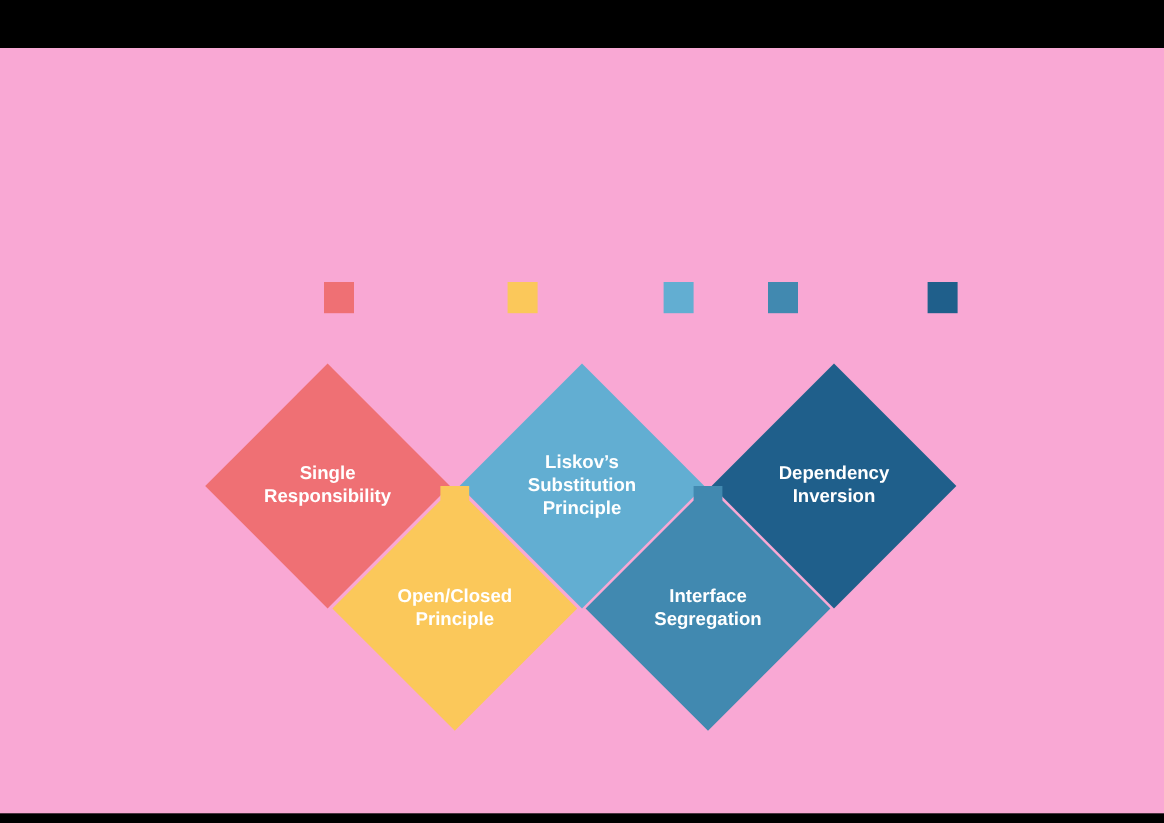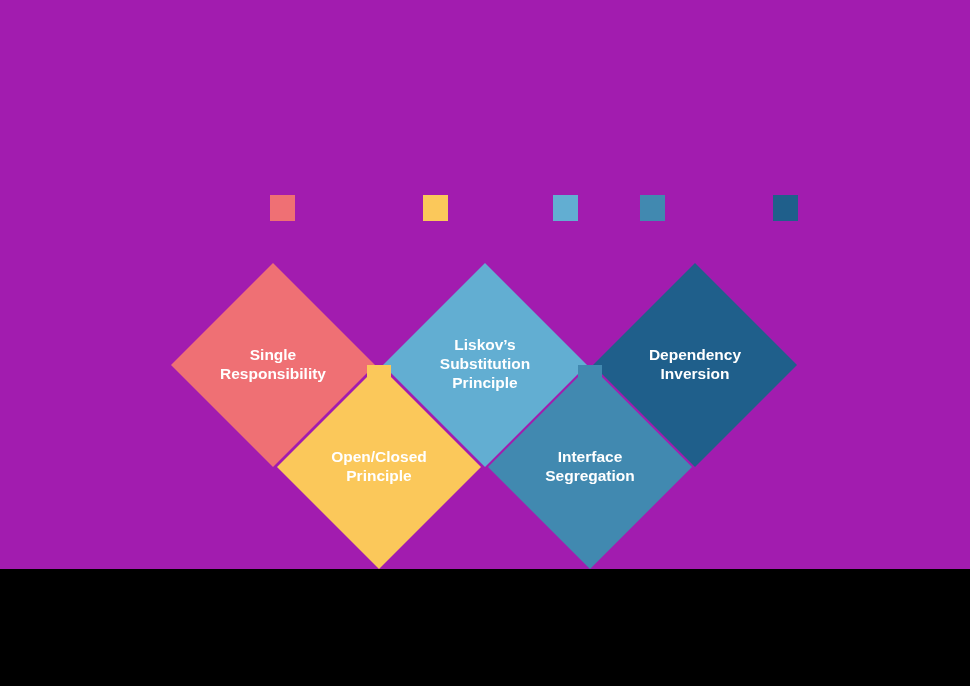--- a/index.html
+++ b/index.html
@@ -48,21 +48,21 @@
     text-anchor: middle;
     dominant-baseline: middle;
   }
   .diamond-shape {
     stroke: none;
   }
 </style>
 </head>
 <body>
 
-<div id="canvas" style="width: 970px; height: 569px; background: #a21caf;">
+<div id="canvas" style="width: 970px; height: 638px; background: #f9a8d4; margin-top: 40px;">
 
   <div id="legend">
       <div class="legend-swatch" style="left: 270px; top: 195px; background: rgb(239, 112, 116);"></div>
       <div class="legend-swatch" style="left: 423px; top: 195px; background: rgb(251, 200, 90);"></div>
       <div class="legend-swatch" style="left: 553px; top: 195px; background: rgb(98, 174, 210);"></div>
       <div class="legend-swatch" style="left: 640px; top: 195px; background: rgb(65, 137, 176);"></div>
       <div class="legend-swatch" style="left: 773px; top: 195px; background: rgb(31, 95, 139);"></div>
     </div>
 
   <svg id="diagram-svg" width="970" height="686" viewBox="0 0 970 686">

